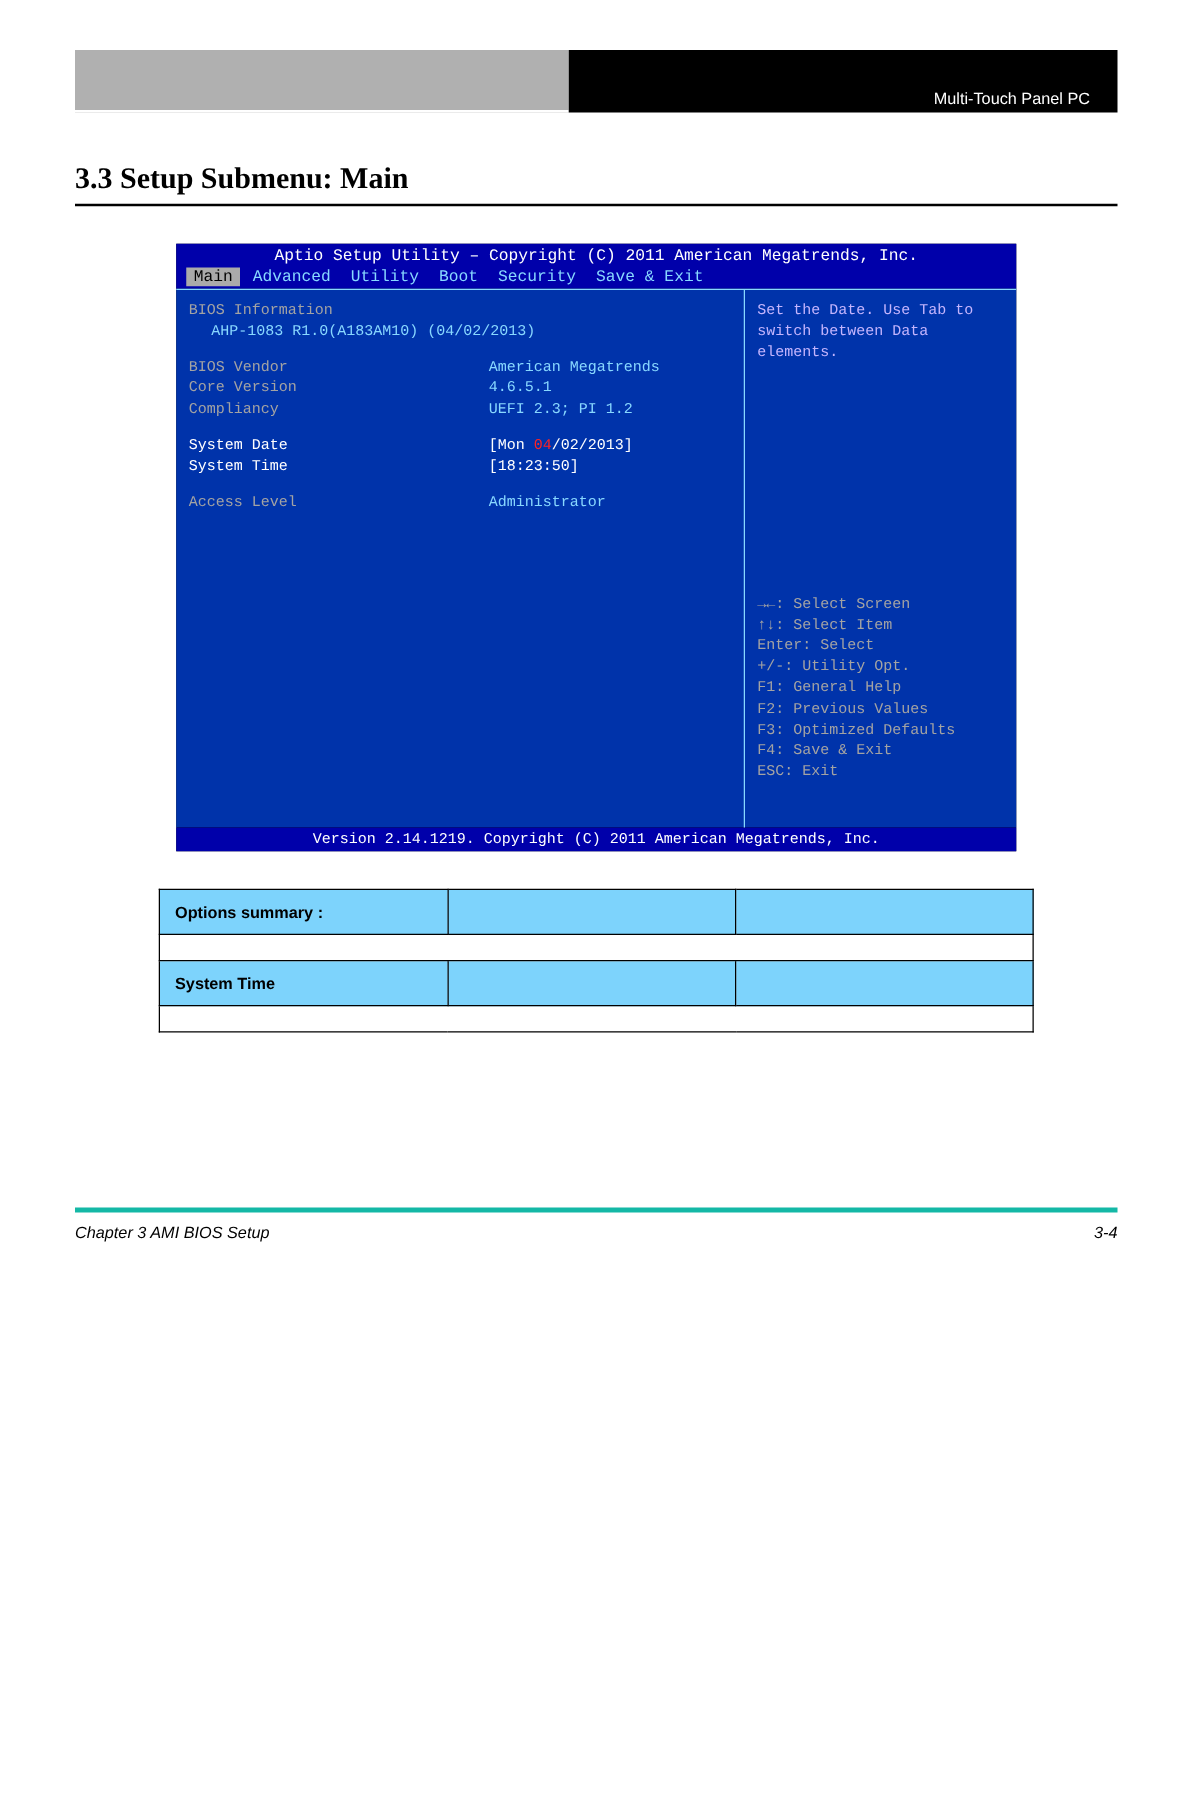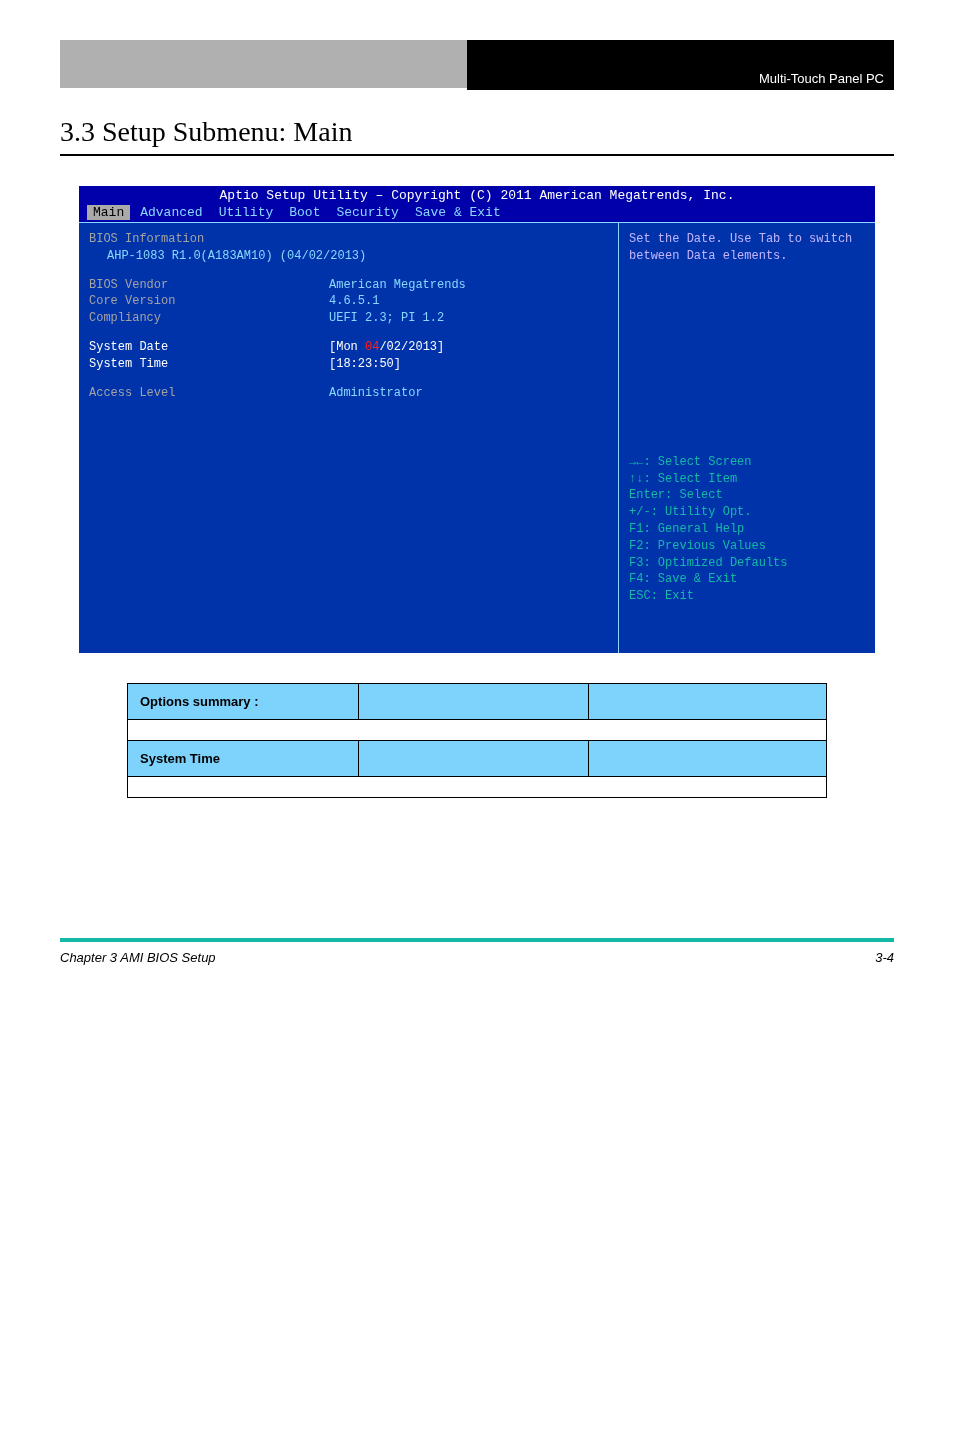--- a/index.html
+++ b/index.html
@@ -28,38 +28,38 @@
     font-style:italic;
     font-size:14px;
   }
   .header-right {
     flex: 1;
     background: #000;
     color: #fff;
     display: flex;
     align-items: flex-end;
     justify-content: flex-end;
-    padding: 4px 10px;
+    padding: 4px 22px;
     font-size: 13px;
   }
   .section-title {
     font-family: "Times New Roman", serif;
-    font-size: 28px;
-    font-weight: normal;
-    margin: 26px 0 6px 0;
+    font-size: 24px;
+    font-weight: bold;
+    margin: 40px 0 6px 0;
   }
   .section-rule {
     border: none;
     border-top: 2px solid #000;
     margin: 0 0 30px 0;
   }
 
   
   .bios {
-    width: 796px;
+    width: 672px;
     margin: 0 auto 30px auto;
     font-family: "Courier New", monospace;
     font-size: 12px;
     background: #000;
   }
   .bios-titlebar {
     background: #0000aa;
     color: #fff;
     font-size: 13px;
   }
@@ -111,23 +111,23 @@
   }
   .bios-label.white { color: #fff; }
   .bios-value { color: #88d8ff; }
   .bios-value.white { color: #fff; }
   .bios-value .hl { color: #ff2222; }
   .bios-help-top {
     color: #c4b5fd;
     line-height:1.4;
   }
   .bios-help-bottom {
-    color: #14b8a6;
+    color: #a3a3a3;
     margin-top:auto;
-    margin-bottom:40px;
+    margin-bottom:28px;
     line-height:1.4;
   }
   .bios-footer {
     background: #0000aa;
     color: #fff;
     text-align: center;
     padding: 2px 0 3px 0;
     font-size: 12px;
   }
 
@@ -236,20 +236,21 @@
           <div>Enter: Select</div>
           <div>+/-: Utility Opt.</div>
           <div>F1: General Help</div>
           <div>F2: Previous Values</div>
           <div>F3: Optimized Defaults</div>
           <div>F4: Save &amp; Exit</div>
           <div>ESC: Exit</div>
         </div>
       </div>
     </div>
+    <div class="bios-footer">Version 2.14.1219. Copyright (C) 2011 American Megatrends, Inc.</div>
   </div>
 
   <table class="opts">
     <tbody>
         <tr>
       <th style="width:33%">Options summary :</th>
       <th style="width:33%"></th>
       <th></th>
     </tr>
     <tr class="desc-row">

